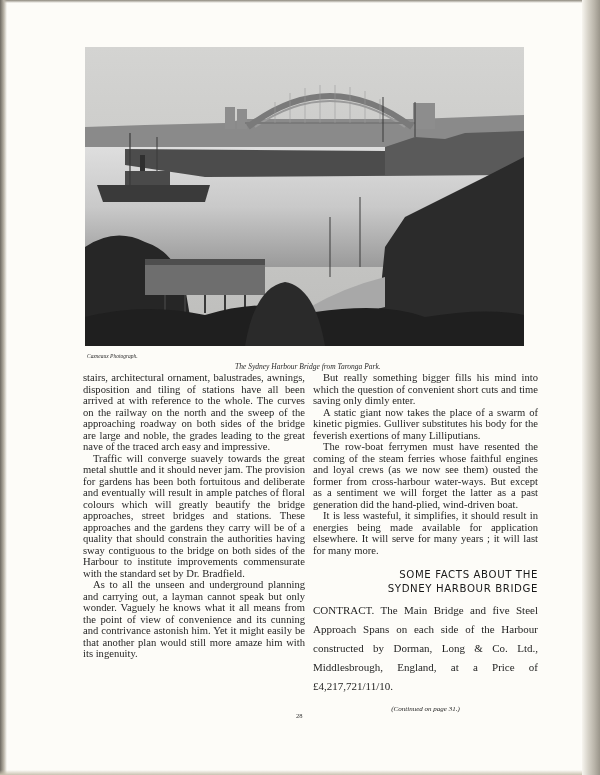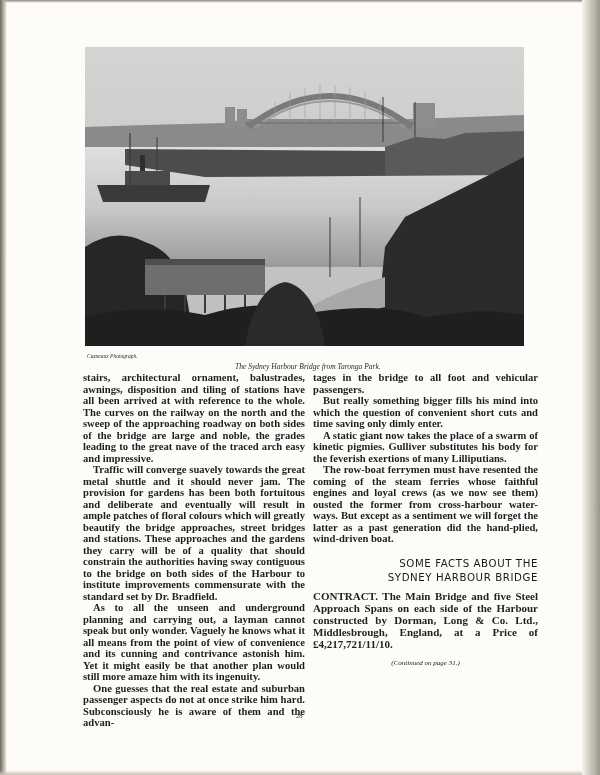--- a/index.html
+++ b/index.html
@@ -38,28 +38,28 @@
   .credit { position:absolute; left:2px; top:3px; font-size:5.5px; }
   .caption { position:absolute; left:150px; top:12px; font-size:7.5px; }
 
   .col {
     position:absolute; top:372px; width:222px;
     font-family:"Liberation Serif",serif; font-size:10.6px; line-height:11.5px;
     text-align:justify; color:#1f1f1f;
   }
   .col.left { left:83px; }
   .col.right { left:313px; width:225px; }
-  .col p { margin:0; text-indent:10px;font-weight:bold; }
+  .col p { margin:0; text-indent:10px; }
   .col p.cont { text-indent:0; }
   .facts-heading {
     font-family:"DejaVu Sans","Liberation Sans",sans-serif;
     font-size:10.2px; letter-spacing:0.6px; text-align:right;
     line-height:14px; margin:12px 0 5px 0; color:#1a1a1a;
   }
-  .facts-body { text-indent:0 !important; font-size:11px; line-height:12px; }
+  .facts-body { text-indent:0 !important; font-size:11px; line-height:19px; }
   .continued {
     text-align:center; font-style:italic; font-size:7px; margin-top:8px;
   }
   .page-number {
     position:absolute; left:296px; top:712px;
     font-family:"Liberation Serif",serif; font-size:6.5px; color:#333;
   }
 </style>
 </head>
 <body>
@@ -144,28 +144,27 @@
 
 <div class="caption-row">
   <span class="credit">Cazneaux Photograph.</span>
   <span class="caption">The Sydney Harbour Bridge from Taronga Park.</span>
 </div>
 
 <div class="col left">
   <p class="cont">stairs, architectural ornament, balustrades, awnings, disposition and tiling of stations have all been arrived at with reference to the whole. The curves on the railway on the north and the sweep of the approaching roadway on both sides of the bridge are large and noble, the grades leading to the great nave of the traced arch easy and impressive.</p>
   <p>Traffic will converge suavely towards the great metal shuttle and it should never jam. The provision for gardens has been both fortuitous and deliberate and eventually will result in ample patches of floral colours which will greatly beautify the bridge approaches, street bridges and stations. These approaches and the gardens they carry will be of a quality that should constrain the authorities having sway contiguous to the bridge on both sides of the Harbour to institute improvements commensurate with the standard set by Dr. Bradfield.</p>
   <p>As to all the unseen and underground planning and carrying out, a layman cannot speak but only wonder. Vaguely he knows what it all means from the point of view of convenience and its cunning and contrivance astonish him. Yet it might easily be that another plan would still more amaze him with its ingenuity.</p>
-  <p>One guesses that the real estate and suburban passenger aspects do not at once strike him hard. Subconsciously he is aware of them and the advan-</p>
 </div>
 
 <div class="col right">
-  <p class="cont">tages in the bridge to all foot and vehicular passengers.</p>
   <p>But really something bigger fills his mind into which the question of convenient short cuts and time saving only dimly enter.</p>
   <p>A static giant now takes the place of a swarm of kinetic pigmies. Gulliver substitutes his body for the feverish exertions of many Lilliputians.</p>
   <p>The row-boat ferrymen must have resented the coming of the steam ferries whose faithful engines and loyal crews (as we now see them) ousted the former from cross-harbour water-ways. But except as a sentiment we will forget the latter as a past generation did the hand-plied, wind-driven boat.</p>
+  <p>It is less wasteful, it simplifies, it should result in energies being made available for application elsewhere. It will serve for many years ; it will last for many more.</p>
 
   <div class="facts-heading">
     <div>SOME FACTS ABOUT THE</div>
     <div>SYDNEY HARBOUR BRIDGE</div>
   </div>
   <p class="facts-body">CONTRACT. The Main Bridge and five Steel Approach Spans on each side of the Harbour constructed by Dorman, Long &amp; Co. Ltd., Middlesbrough, England, at a Price of £4,217,721/11/10.</p>
   <div class="continued">(Continued on page 31.)</div>
 </div>
 
 <div class="page-number">28</div>

